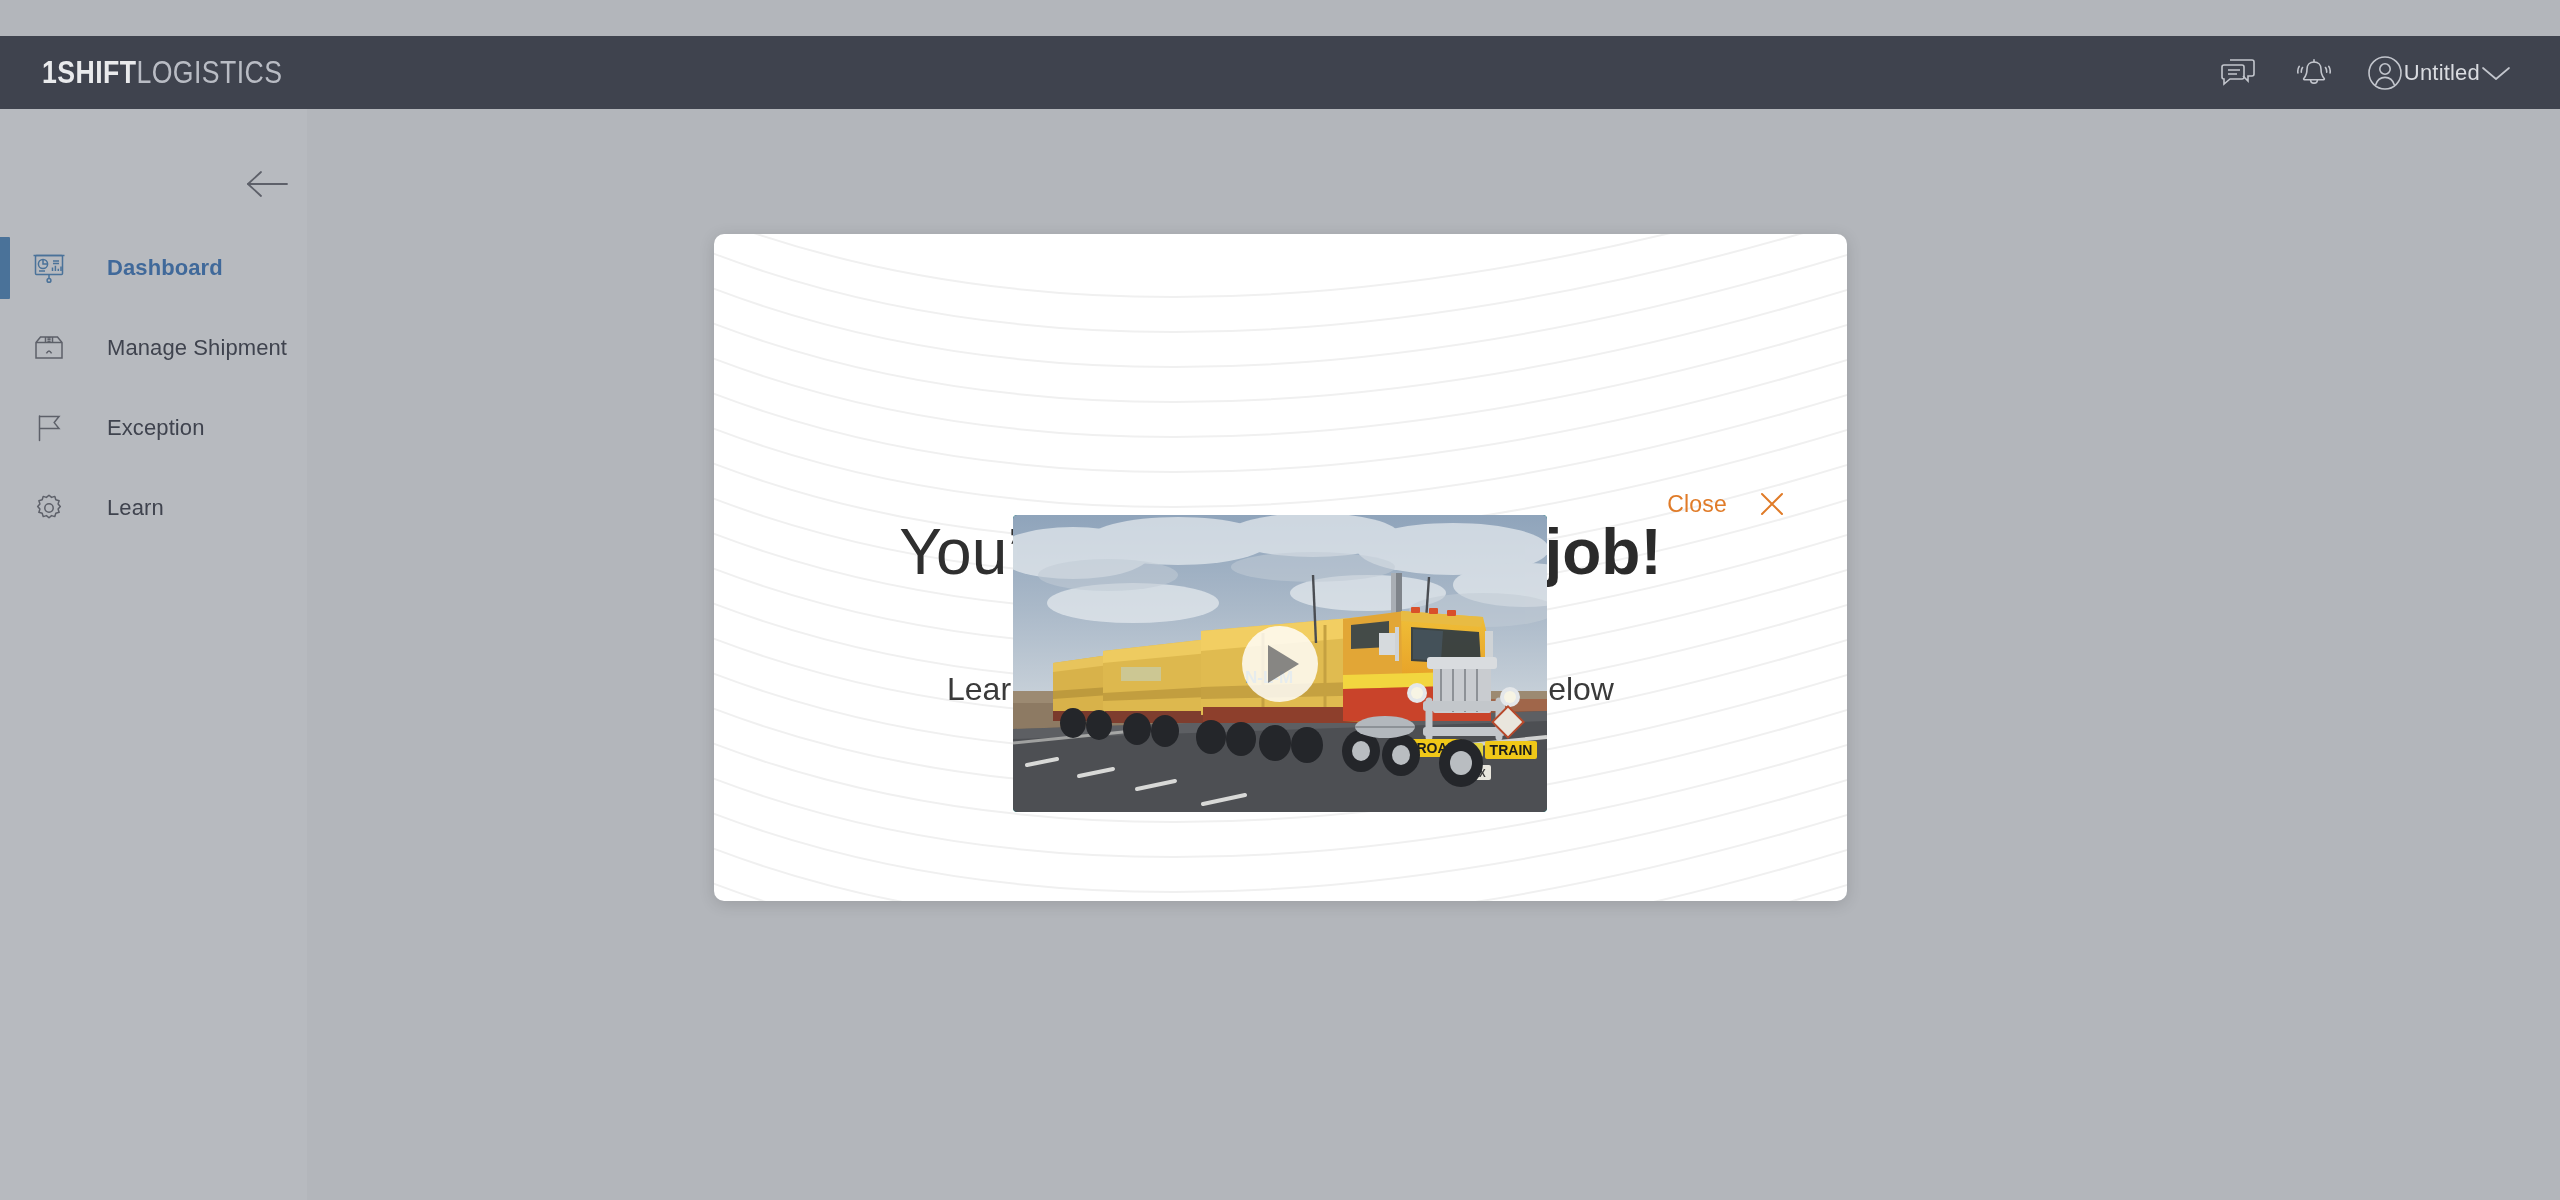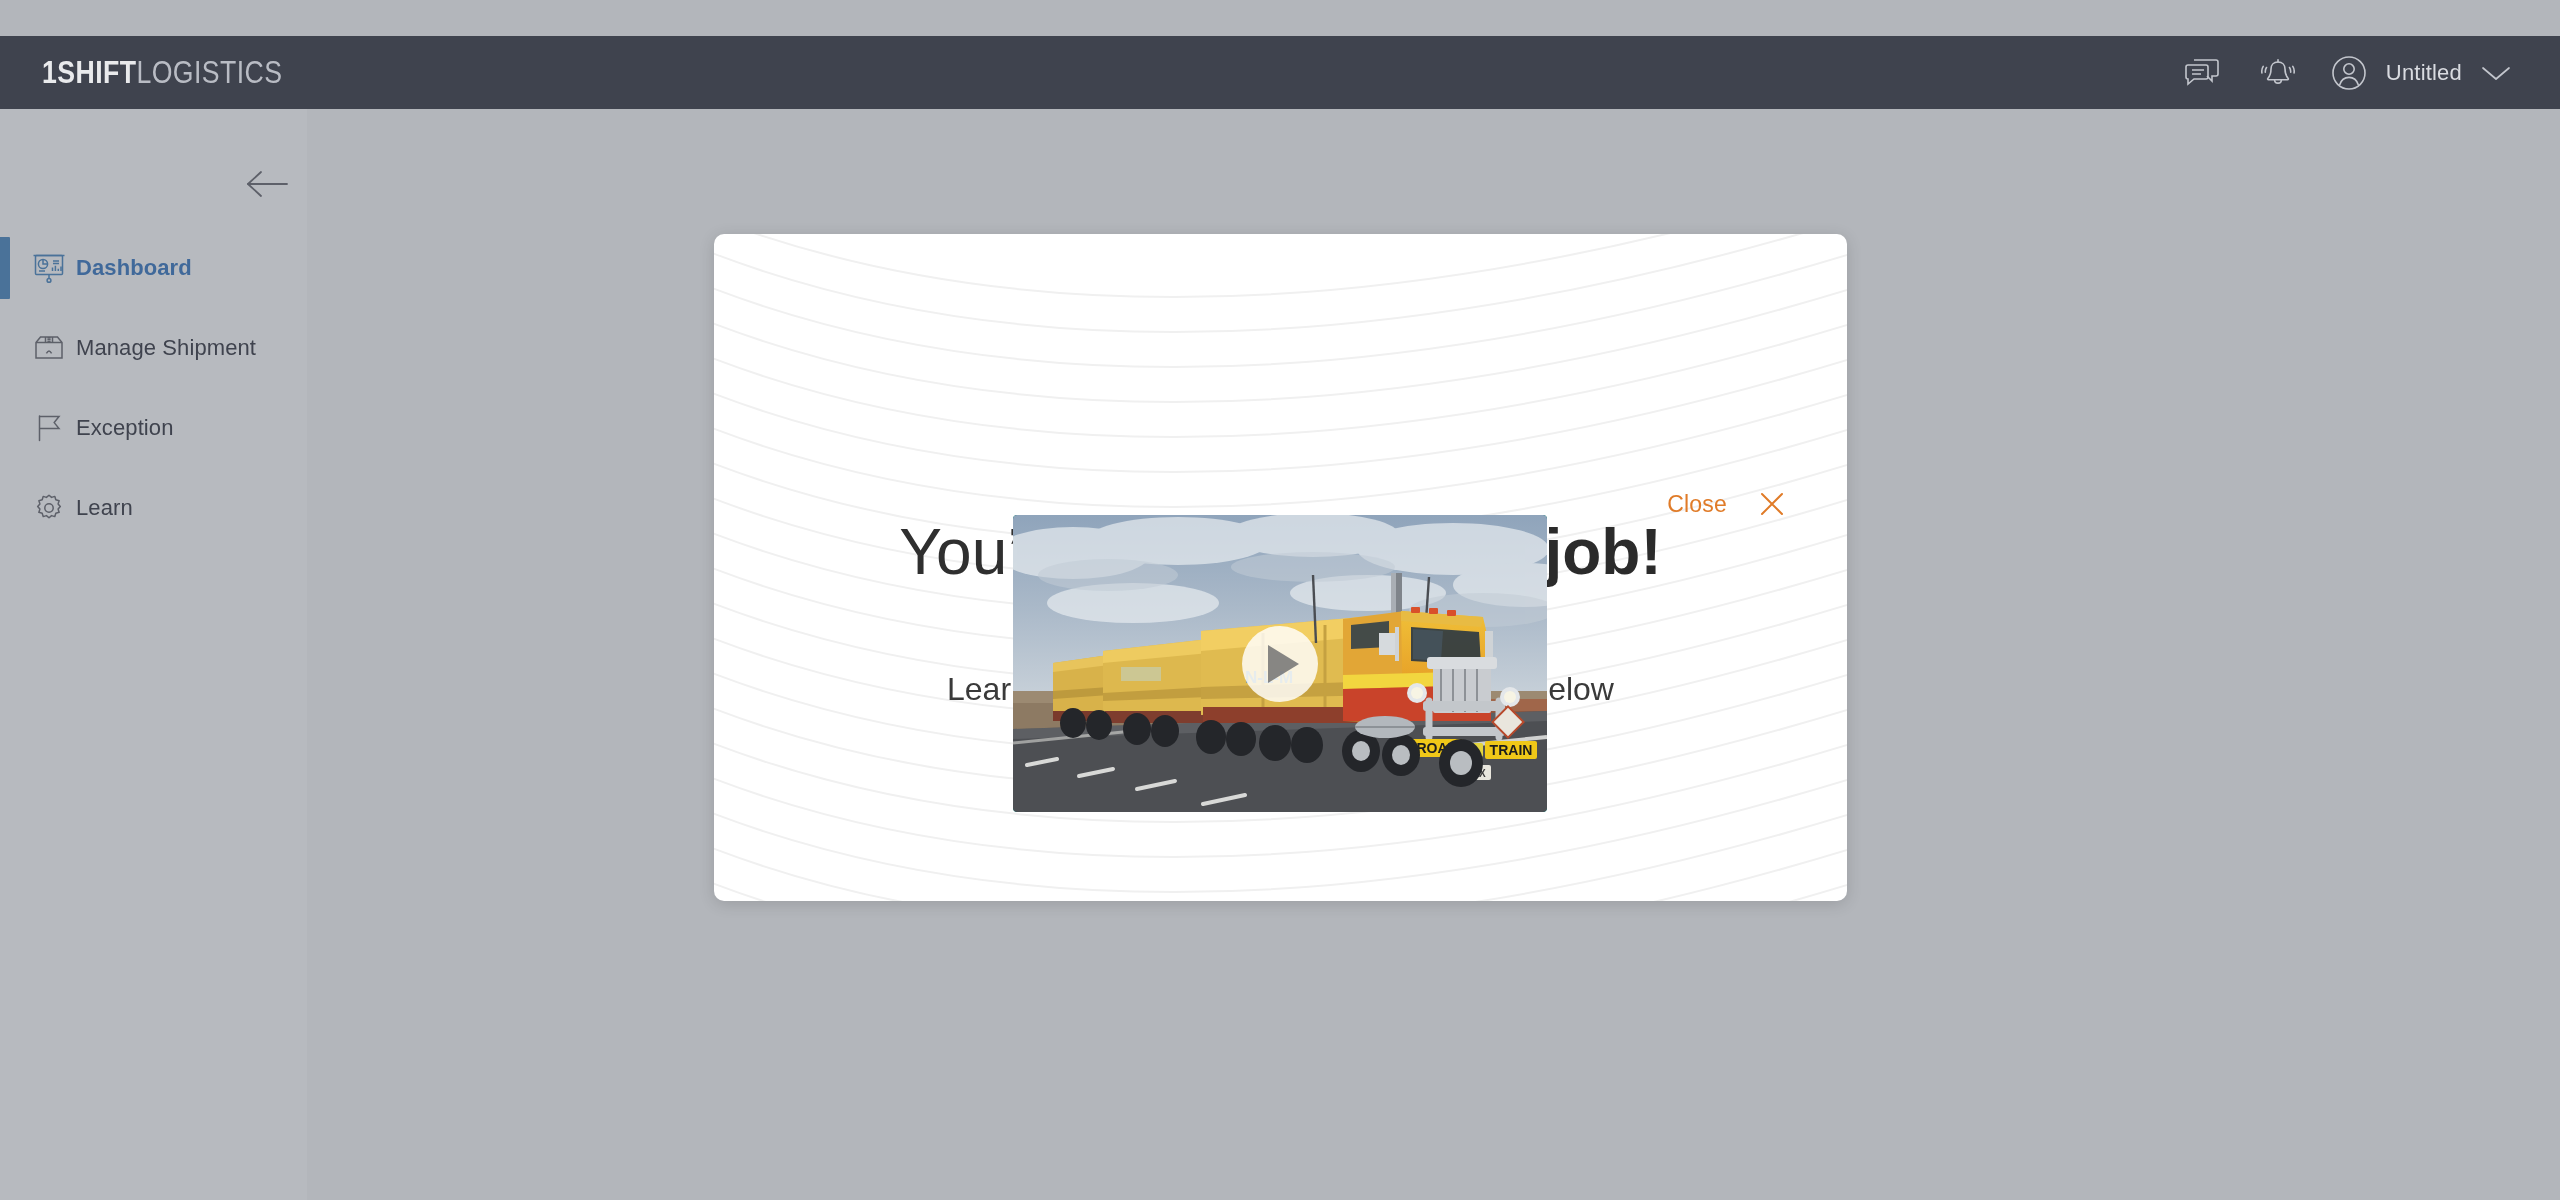--- a/index.html
+++ b/index.html
@@ -54,21 +54,21 @@
     display: flex;
     align-items: center;
     justify-content: center;
   }
 
   .user-block {
     display: flex;
     align-items: center;
     height: 64px;
     padding-left: 14px;
-    gap: 18px;
+    gap: 0;
   }
   .user-name {
     color: #d9dbe0;
     font-size: 22px;
     font-weight: 400;
     letter-spacing: 0.2px;
   }
 
   
   .sidebar {
@@ -97,21 +97,21 @@
     left: 0;
     width: 100%;
   }
 
   .nav-item {
     position: relative;
     height: 80px;
     display: flex;
     align-items: center;
     padding-left: 28px;
-    gap: 6px;
+    gap: 37px;
   }
 
   .nav-accent {
     position: absolute;
     left: 0;
     top: 50%;
     transform: translateY(-50%);
     width: 10px;
     height: 62px;
     background: #4a7299;

